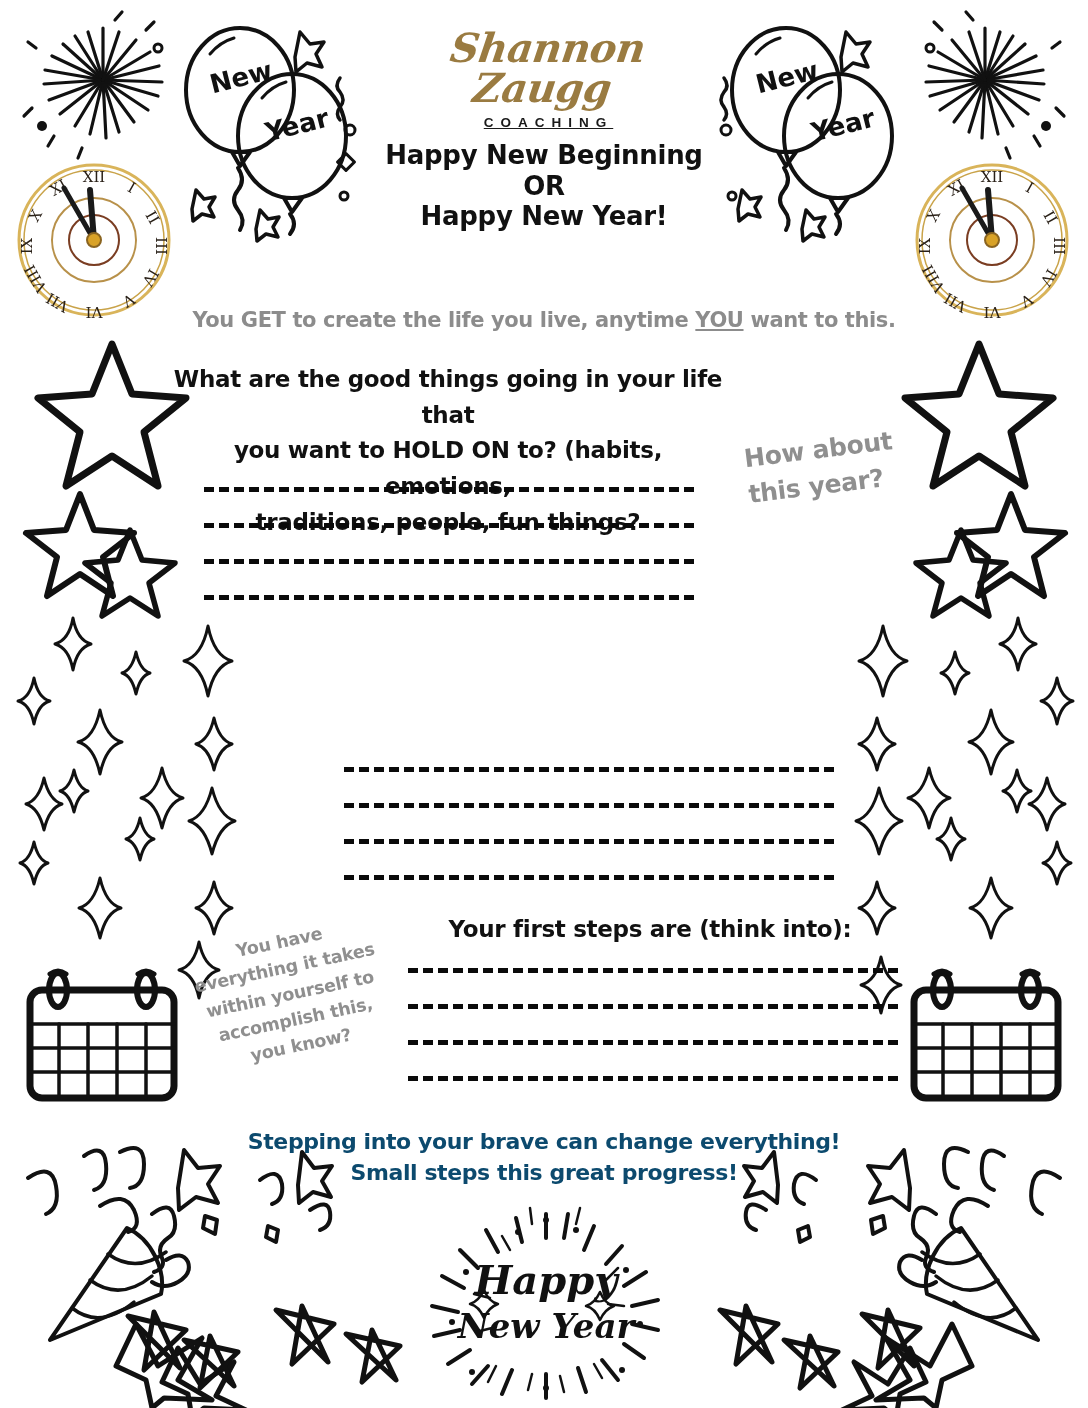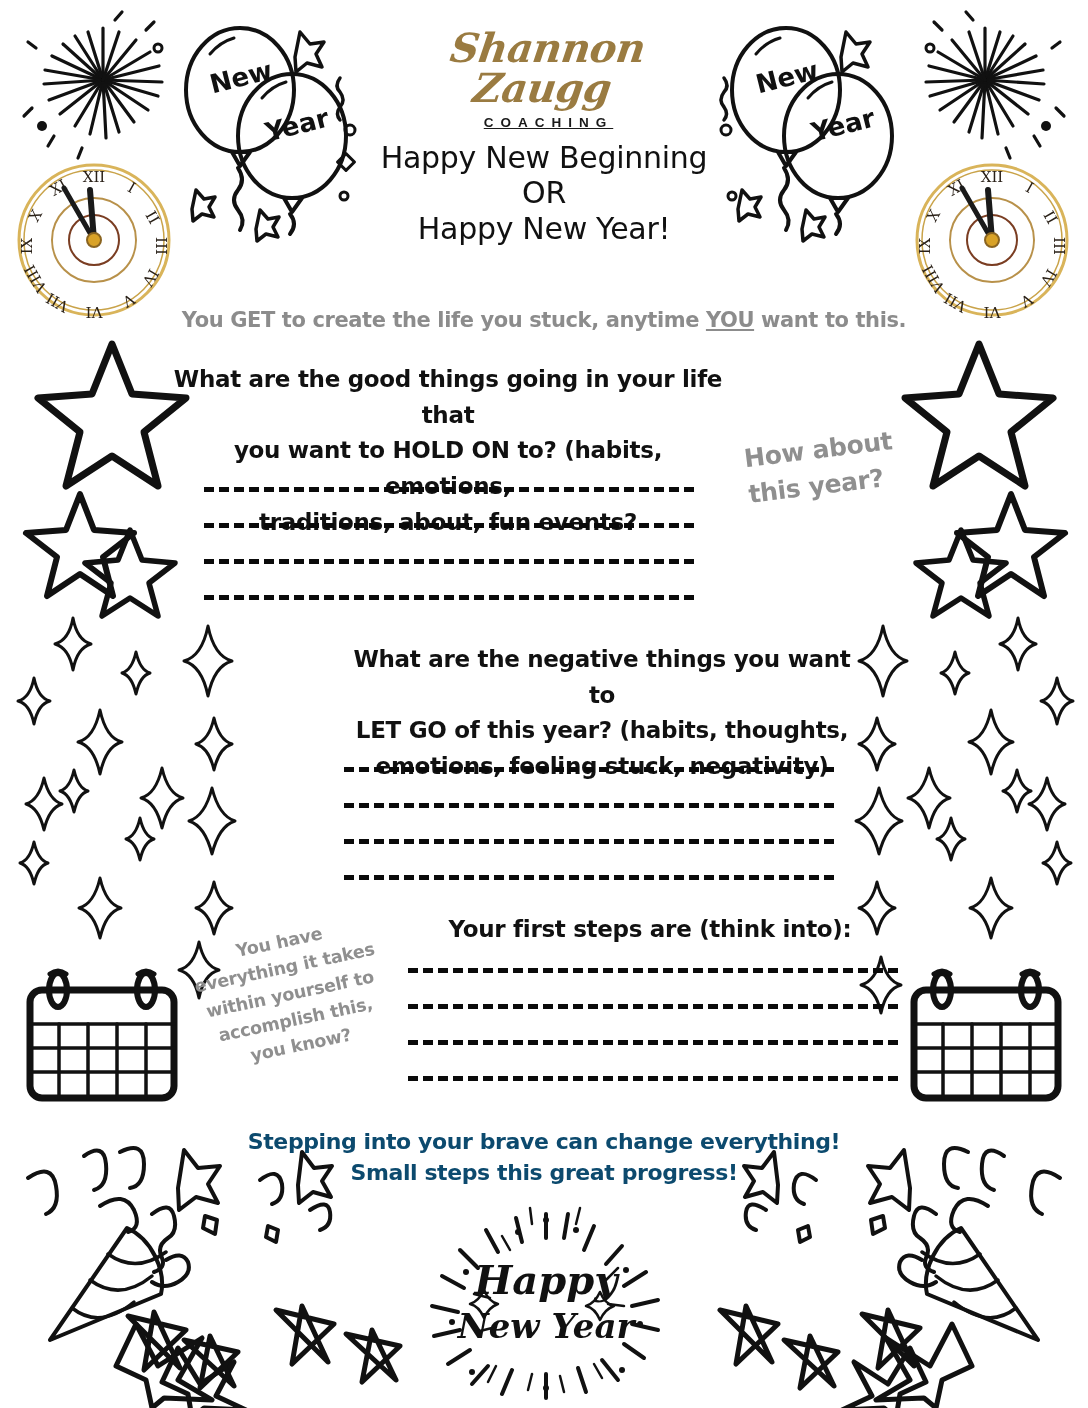--- a/index.html
+++ b/index.html
@@ -45,22 +45,22 @@
     color: #1a1a1a;
     text-indent: 7px;
     text-decoration: underline;
   }
 
   
   #title {
     left: 274px; top: 140px; width: 540px;
     text-align: center;
     font-family: "DejaVu Sans", sans-serif;
-    font-weight: normal;
-    font-size: 30px;
+    font-weight: bold;
+    font-size: 26px;
     line-height: 1.18;
     color: #111;
     letter-spacing: -0.3px;
   }
   #subtitle {
     left: 94px; top: 308px; width: 900px;
     text-align: center;
     font-family: "DejaVu Sans", sans-serif;
     font-weight: bold;
     font-size: 21px;
@@ -325,21 +325,21 @@
     <span id="logo-sub">COACHING</span>
   </div>
 
   <div class="abs" id="title">
     <div>Happy New Beginning</div>
     <div>OR</div>
     <div>Happy New Year!</div>
   </div>
 
   <div class="abs" id="subtitle">
-    <span>You GET to create the life you stuck, anytime </span><u>YOU</u><span> want to this.</span>
+    <span>You GET to create the life you live, anytime </span><u>YOU</u><span> want to this.</span>
   </div>
 
   <div class="abs" style="left:24px; top:332px;">
     <svg width="175" height="285" viewBox="0 0 175 285">
       <g class="ink" stroke-width="7">
         <path d="M88 12 L108 62 L162 66 L120 100 L134 154 L88 124 L42 154 L56 100 L14 66 L68 62 Z"></path>
       </g>
       <g class="ink" stroke-width="6">
         <path d="M58 140 L72 176 L112 179 L81 203 L91 242 L58 220 L25 242 L35 203 L4 179 L44 176 Z" transform="translate(-2,22)"></path>
       </g>
@@ -412,40 +412,35 @@
   </div>
   <div class="abs" style="left:176px; top:940px;">
     <svg width="46" height="60" viewBox="0 0 46 60">
       <path class="ink" stroke-width="3" d="M23 2 q5 24 20 28 q-15 4 -20 28 q-5 -24 -20 -28 q15 -4 20 -28 z"></path>
     </svg>
   </div>
 
   <div class="abs question" id="q1">
     <div>What are the good things going in your life that</div>
     <div>you want to HOLD ON to?  (habits, emotions,</div>
-    <div>traditions, about, fun events?</div>
+    <div>traditions, people, fun things?</div>
   </div>
 
   <div class="abs lines" id="lines1">
     <div class="dline"></div>
     <div class="dline"></div>
     <div class="dline"></div>
     <div class="dline"></div>
   </div>
 
   <div class="abs" id="note-year">
     <div>How about</div>
     <div>this year?</div>
   </div>
 
-  <div class="abs question" id="q2">
-    <div>What are the negative things you want to</div>
-    <div>LET GO of this year?  (habits, thoughts,</div>
-    <div>emotions, feeling stuck, negativity)</div>
-  </div>
 
   <div class="abs lines" id="lines2">
     <div class="dline"></div>
     <div class="dline"></div>
     <div class="dline"></div>
     <div class="dline"></div>
   </div>
 
   <div class="abs question" id="q3">
     <div>Your first steps are (think into):</div>

